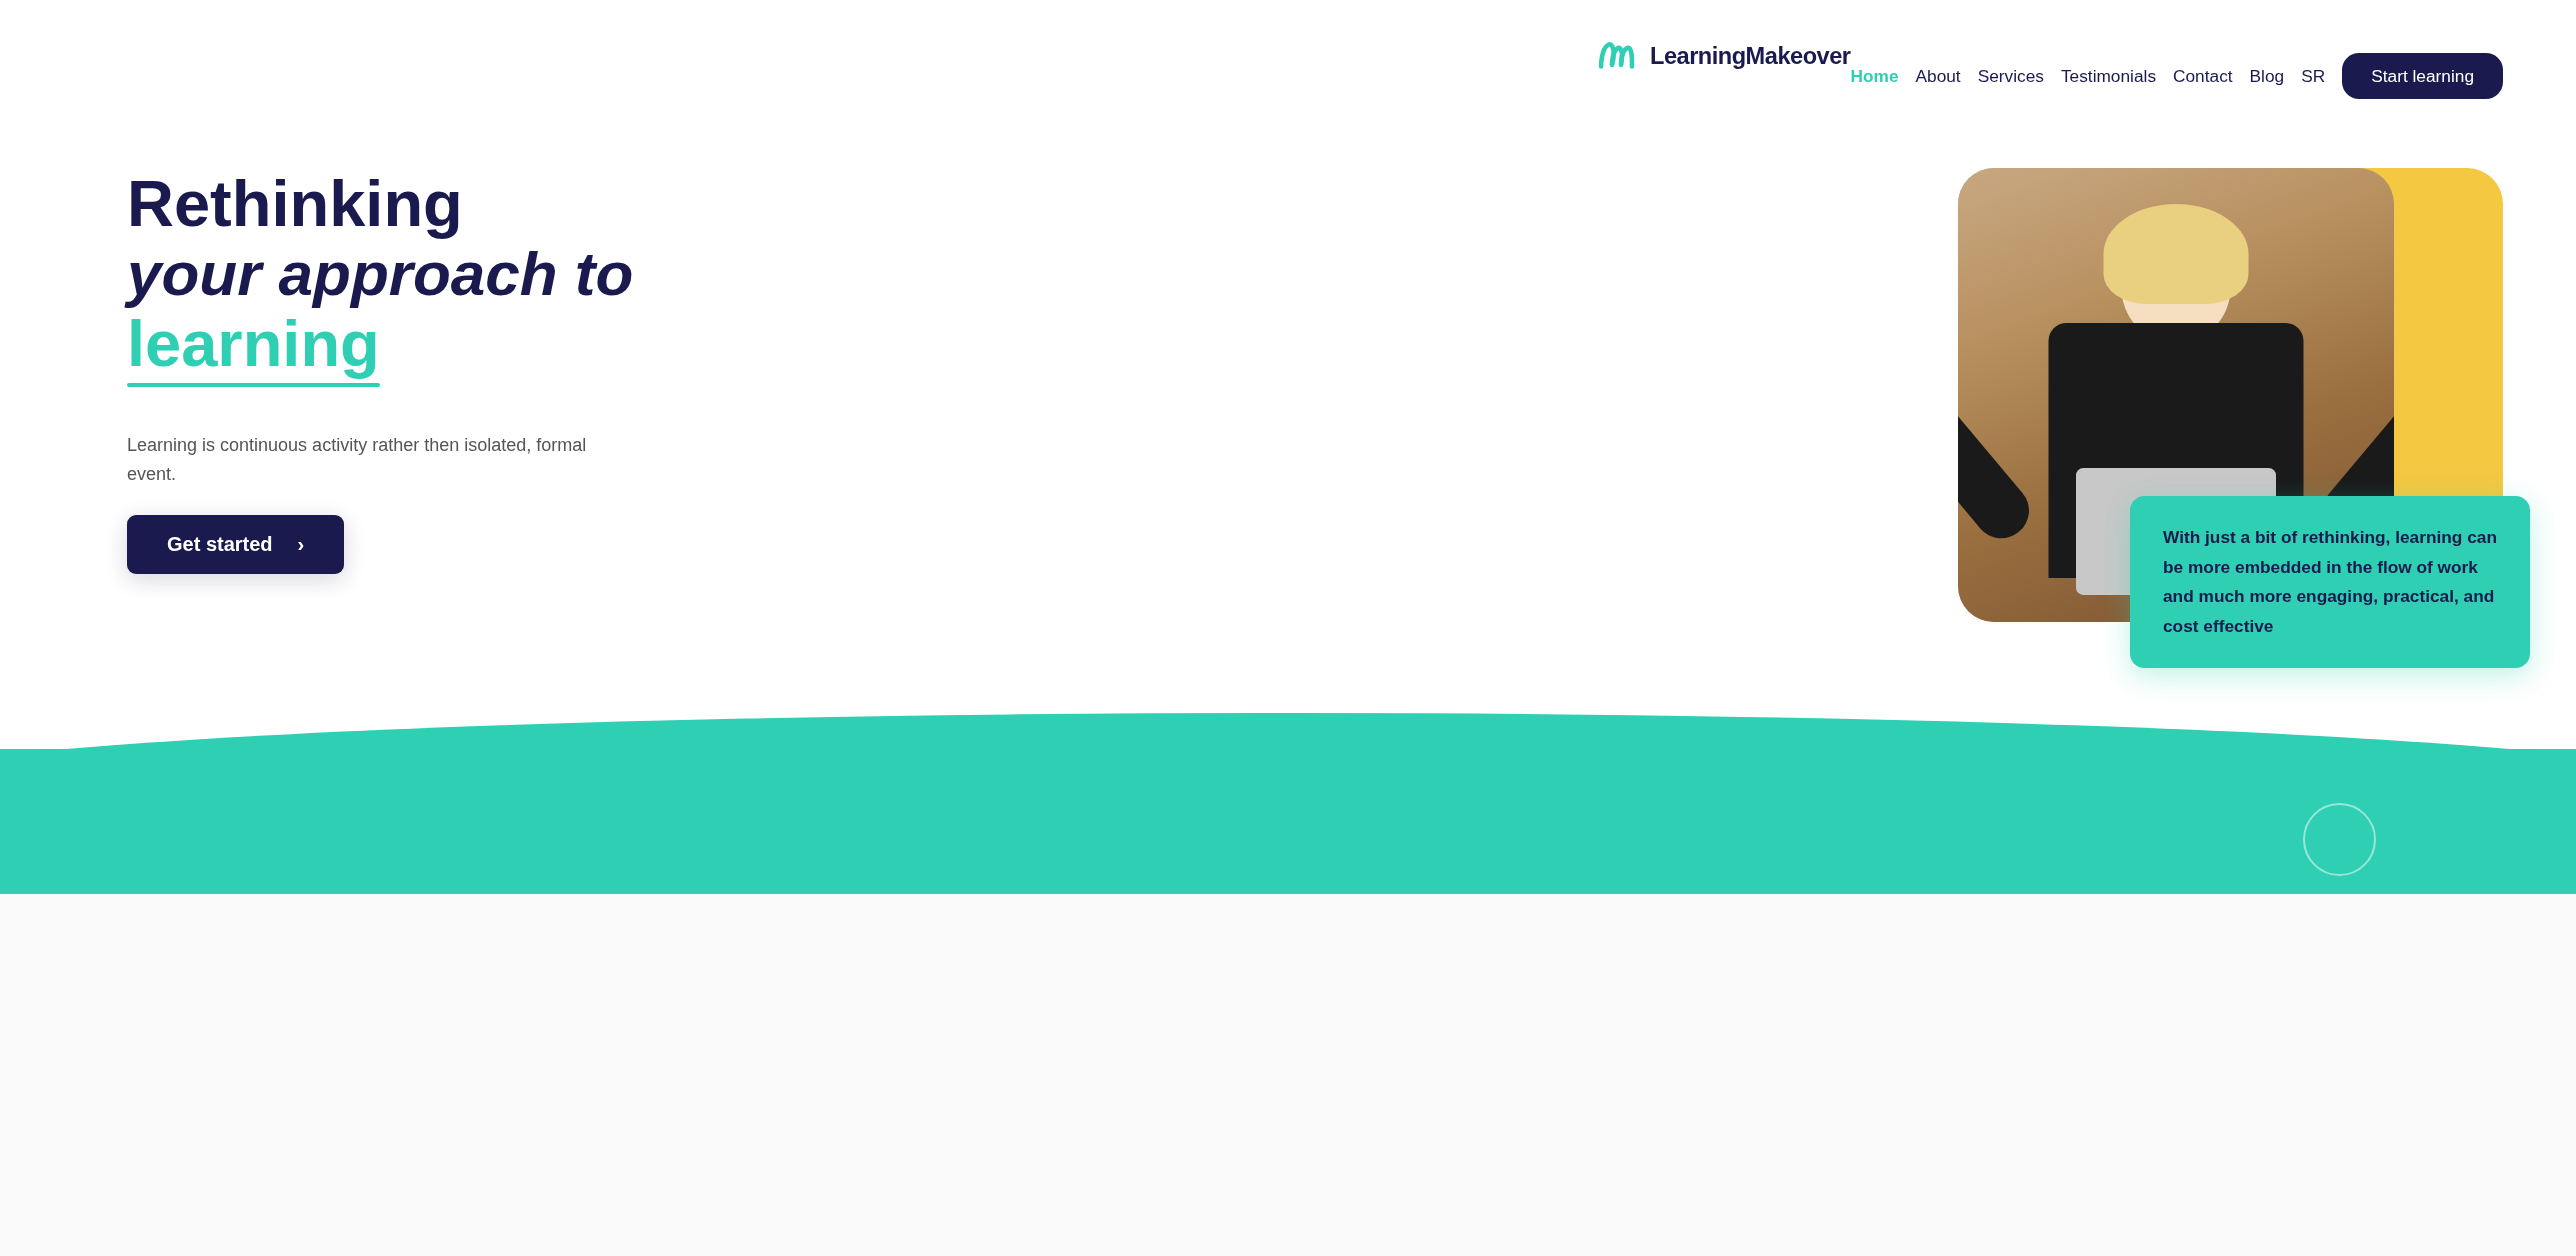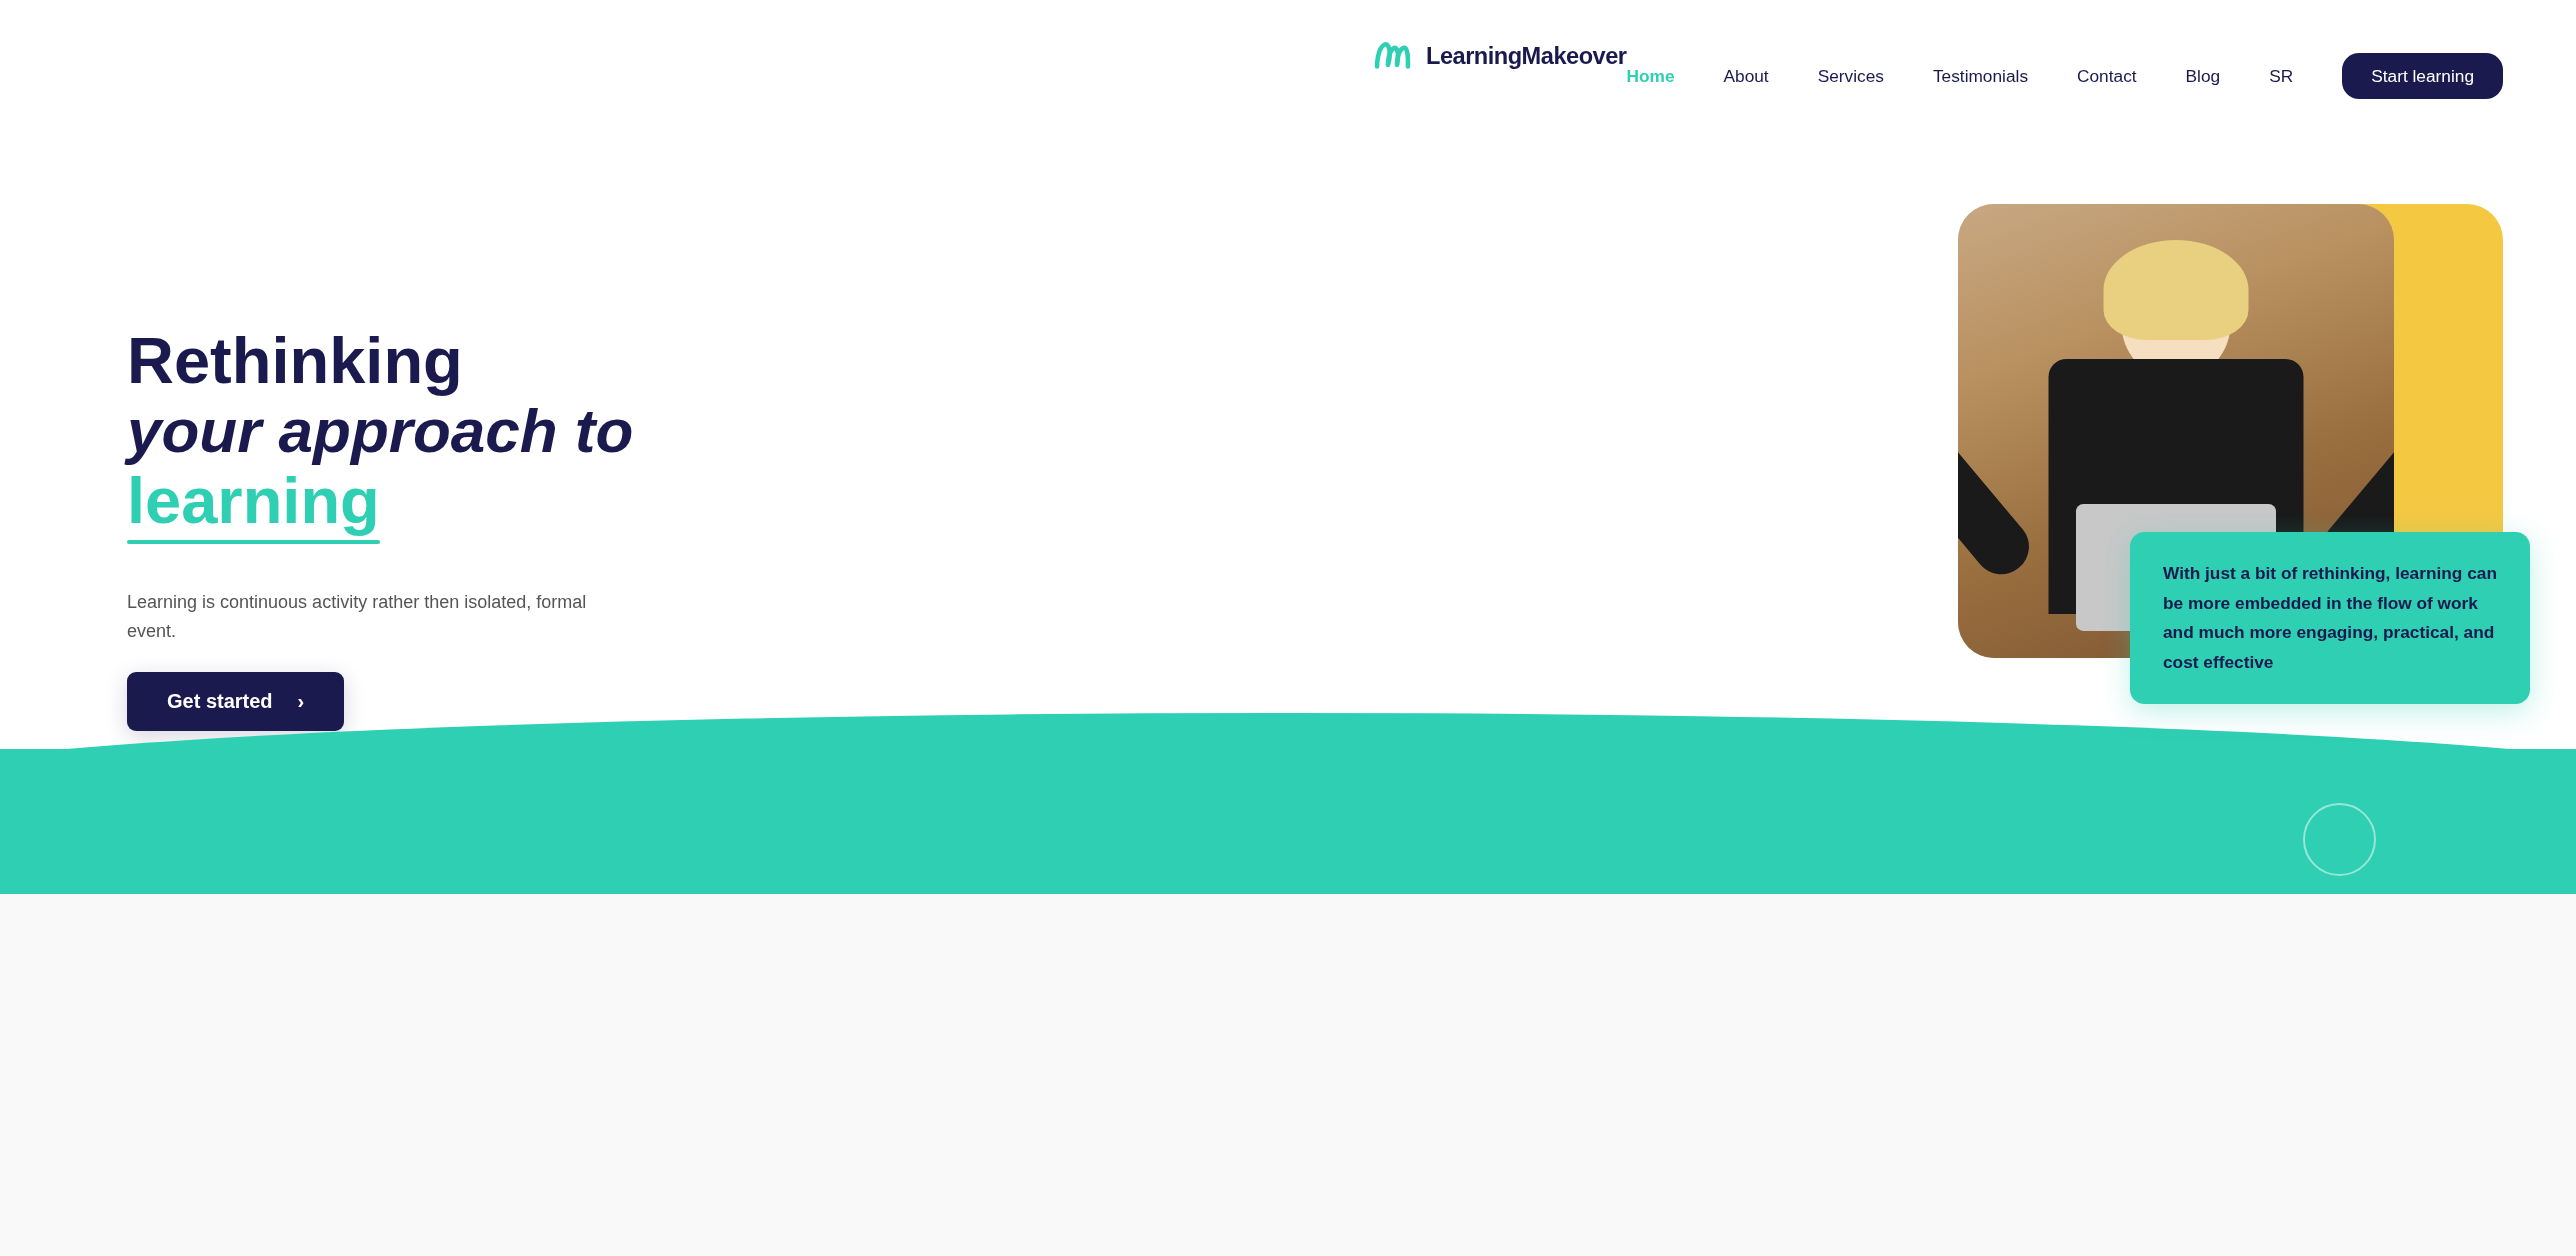--- a/index.html
+++ b/index.html
@@ -39,21 +39,21 @@
     .logo-text {
       font-size: 23.6px;
       font-weight: 700;
       color: #1a1a4e;
       letter-spacing: -0.5px;
     }
 
     .nav-links {
       display: flex;
       align-items: center;
-      gap: 49px;
+      gap: 17px;
       list-style: none;
       margin-top: 40px;
     }
 
     .nav-links a {
       text-decoration: none;
       font-size: 17.3px;
       color: #1a1a4e;
       font-weight: 500;
       transition: color 0.2s;
@@ -71,21 +71,21 @@
       border-radius: 17px;
       font-size: 18px;
       font-weight: 700;
       text-decoration: none;
       transition: background 0.2s;
     }
 
     
     .hero {
       display: flex;
-      align-items: flex-end;
+      align-items: flex-start;
       justify-content: space-between;
       padding: 55px 73px 36px 127px;
       background: #fff;
       min-height: 654px;
       position: relative;
     }
 
     .hero-left {
       max-width: 509px;
       flex-shrink: 0;

